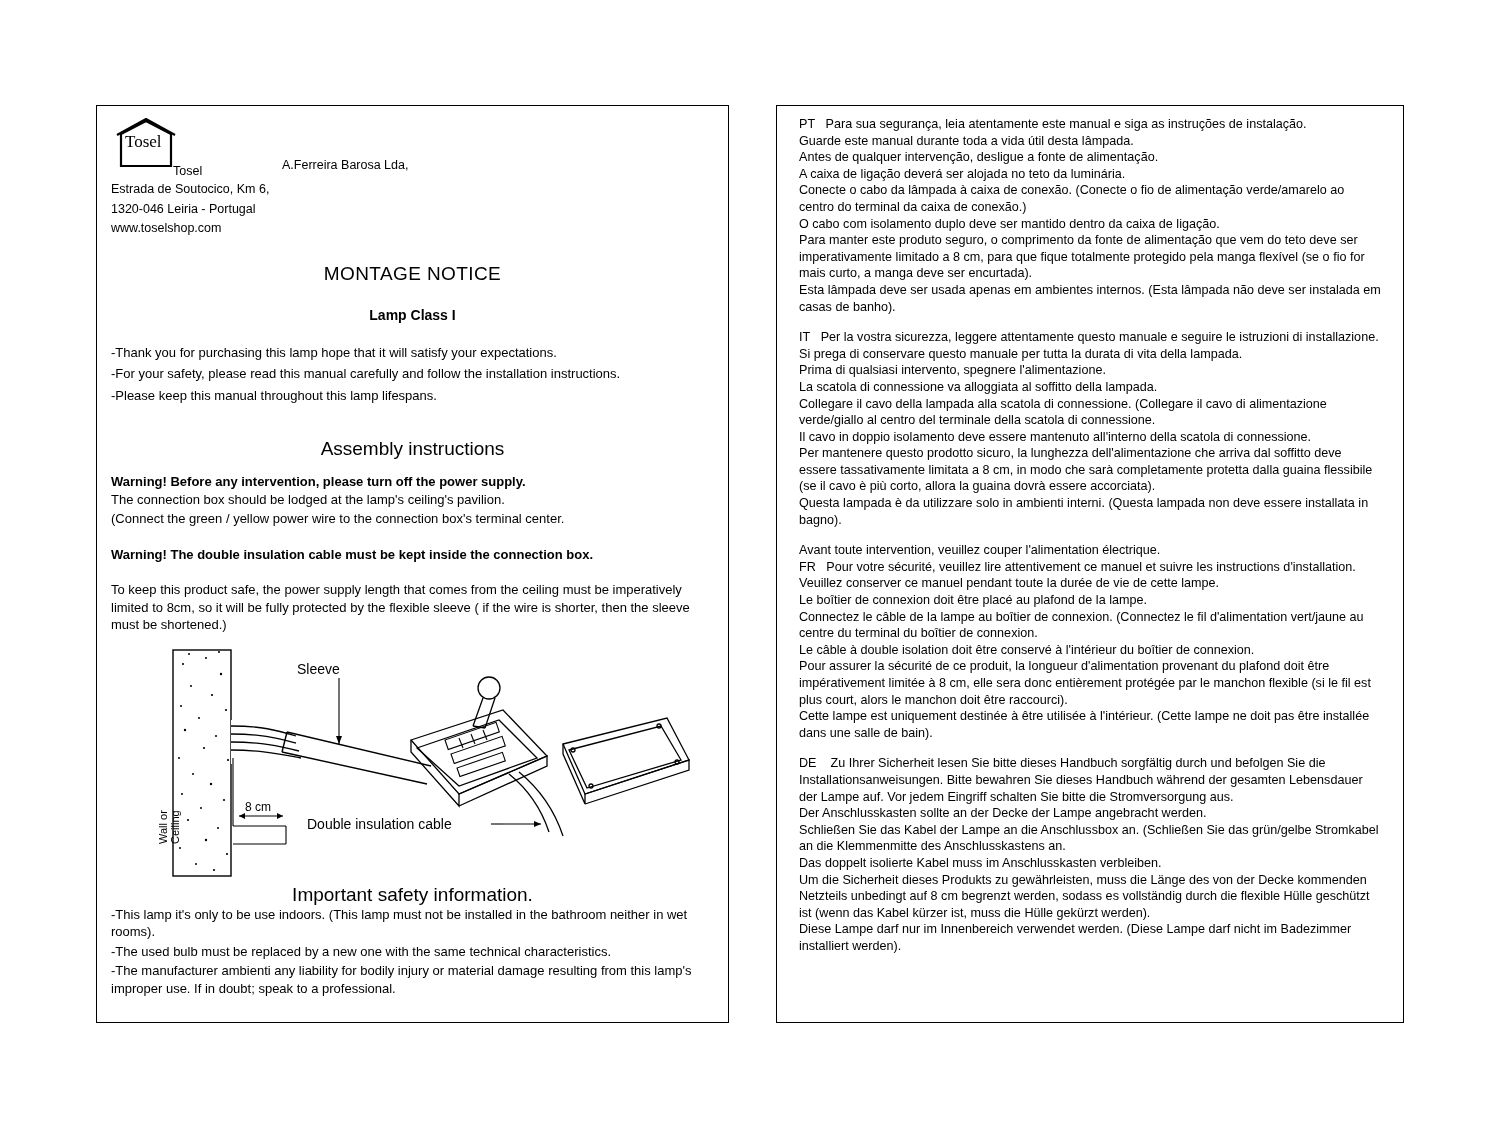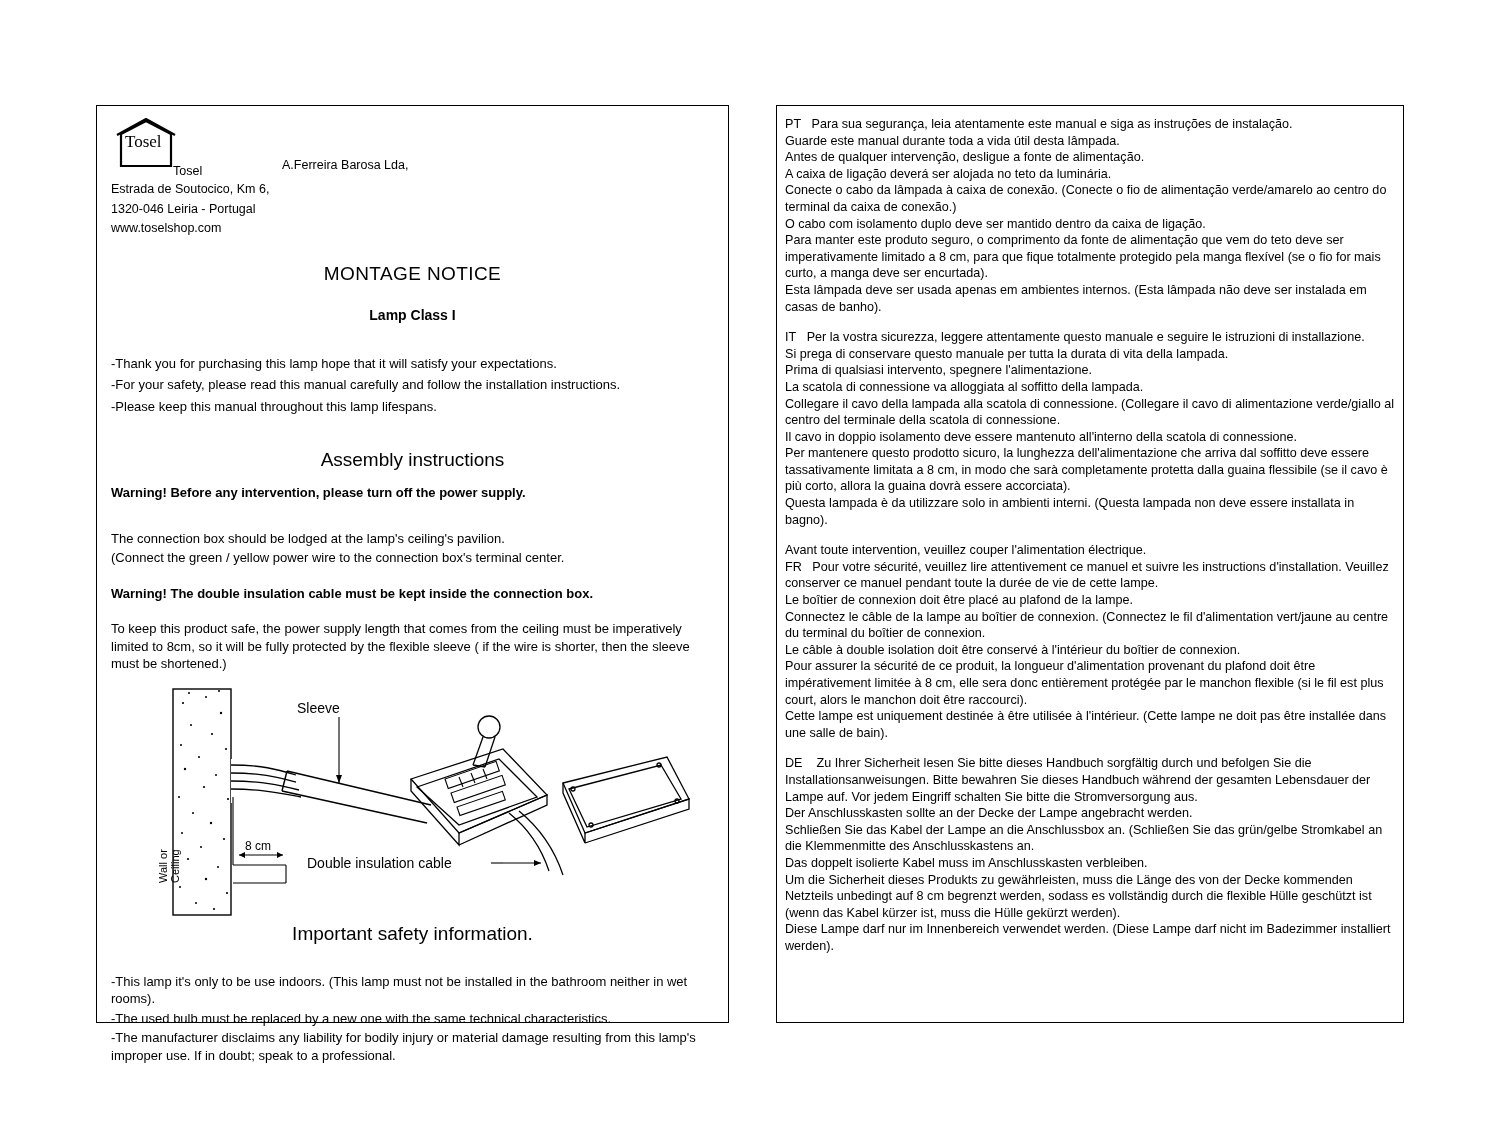--- a/index.html
+++ b/index.html
@@ -32,21 +32,21 @@
     top: 105px;
     width: 633px;
     height: 918px;
     padding: 10px 14px;
   }
   #right-panel {
     left: 776px;
     top: 105px;
     width: 628px;
     height: 918px;
-    padding: 10px 8px;
+    padding: 10px 22px;
   }
 
   
   .logo-block {
     position: relative;
     height: 62px;
   }
   .logo-mark {
     position: absolute;
     left: 4px;
@@ -74,38 +74,38 @@
   }
   .title-sub {
     text-align: center;
     font-size: 14px;
     font-weight: bold;
     margin-top: 22px;
   }
   .para {
     font-size: 13px;
     line-height: 17.5px;
-    margin-top: 32px;
+    margin-top: 21px;
   }
   .para.tight { margin-top: 4px; }
   .section-head {
     text-align: center;
     font-size: 19px;
     margin-top: 34px;
   }
   .warn {
     font-size: 13px;
     font-weight: bold;
     line-height: 17.5px;
     margin-top: 13px;
   }
   .blk {
     font-size: 13px;
     line-height: 17.5px;
-    margin-top: 28px;
+    margin-top: 0;
   }
   .safety-head {
     text-align: center;
     font-size: 19px;
     margin-top: 4px;
   }
 
   
   .figure {
     margin-top: 14px;
@@ -266,21 +266,21 @@
         <line x1="380" y1="176" x2="392" y2="176" stroke="#000" stroke-width="1.1"></line>
 
         <text x="-196" y="56" transform="rotate(-90)" font-family="Liberation Sans, sans-serif" font-size="11">Wall or</text>
         <text x="-196" y="68" transform="rotate(-90)" font-family="Liberation Sans, sans-serif" font-size="11">Ceiling</text>
       </svg>
     </div>
 
     <div class="safety-head">Important safety information.</div>
     <div class="blk">-This lamp it's only to be use indoors. (This lamp must not be installed in the bathroom neither in wet rooms).</div>
     <div class="blk" style="margin-top:2px;">-The used bulb must be replaced by a new one with the same technical characteristics.</div>
-    <div class="blk" style="margin-top:2px;">-The manufacturer disclaims any liability for bodily injury or material damage resulting from this lamp's improper use. If in doubt; speak to a professional.</div>
+    <div class="blk" style="margin-top:2px;">-The manufacturer ambienti any liability for bodily injury or material damage resulting from this lamp's improper use. If in doubt; speak to a professional.</div>
   </div>
 
   <div class="panel" id="right-panel">
 
     <div class="lang-block">
       <div class="lang-line">
         <span class="lang-code">PT</span>&nbsp;&nbsp;
         <span>Para sua segurança, leia atentamente este manual e siga as instruções de instalação.</span>
       </div>
       <div class="lang-line">Guarde este manual durante toda a vida útil desta lâmpada.</div>

